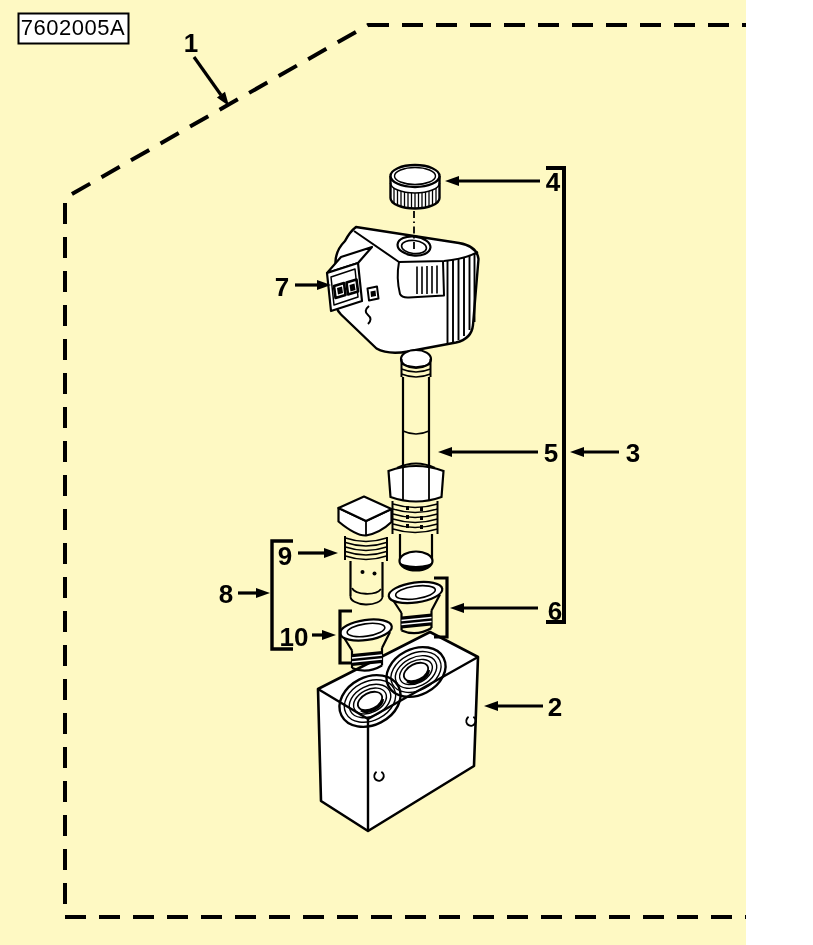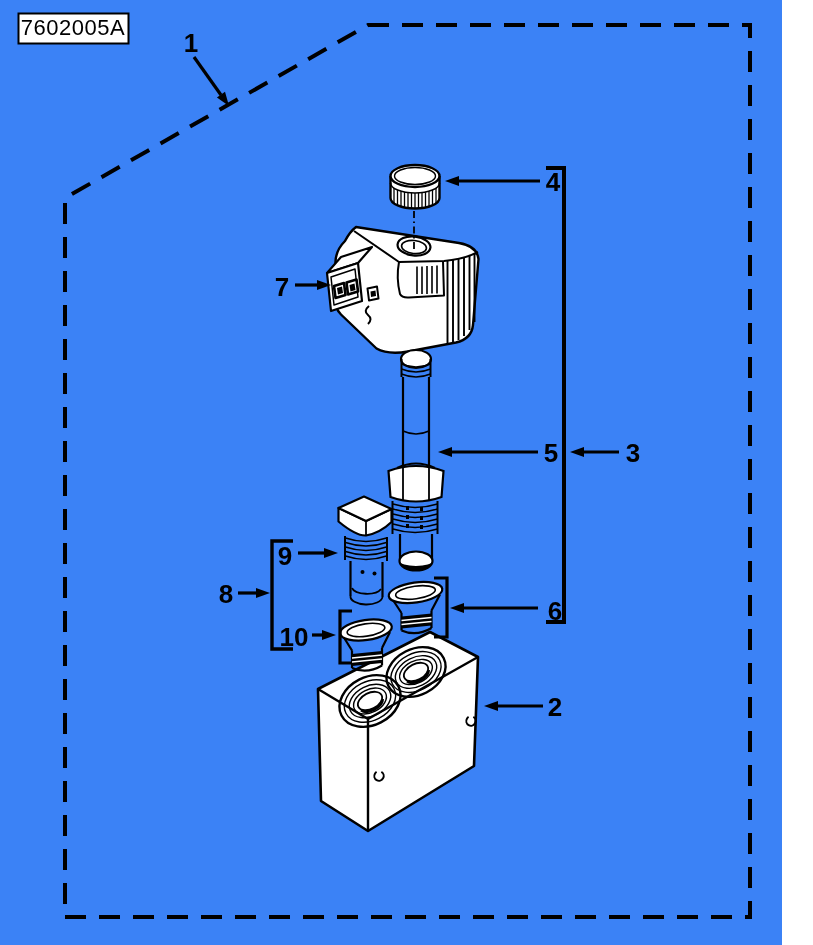--- a/index.html
+++ b/index.html
@@ -1,17 +1,17 @@
 <!DOCTYPE html>
 <html><head>
 <meta charset="utf-8">
 <style>
   html,body{margin:0;padding:0;background:#ffffff;}
-  .page{position:relative;width:746px;height:945px;background:#3b82f6;overflow:hidden;
-        font-family:"Liberation Sans",sans-serif;padding-left:36px;}
+  .page{position:relative;width:746px;height:945px;background:#fef9c3;overflow:hidden;
+        font-family:"Liberation Sans",sans-serif;}
   svg{position:absolute;left:0;top:0;}
   .callout{font-family:"Liberation Sans",sans-serif;font-weight:700;font-size:26px;fill:#000;}
   .figcode{font-family:"Liberation Sans",sans-serif;font-weight:400;font-size:22px;fill:#000;letter-spacing:0.5px;}
   .ln{stroke:#000;fill:none;}
   .fillw{fill:#fff;stroke:#000;}
 </style>
 </head>
 <body>
 
 <div class="page">

